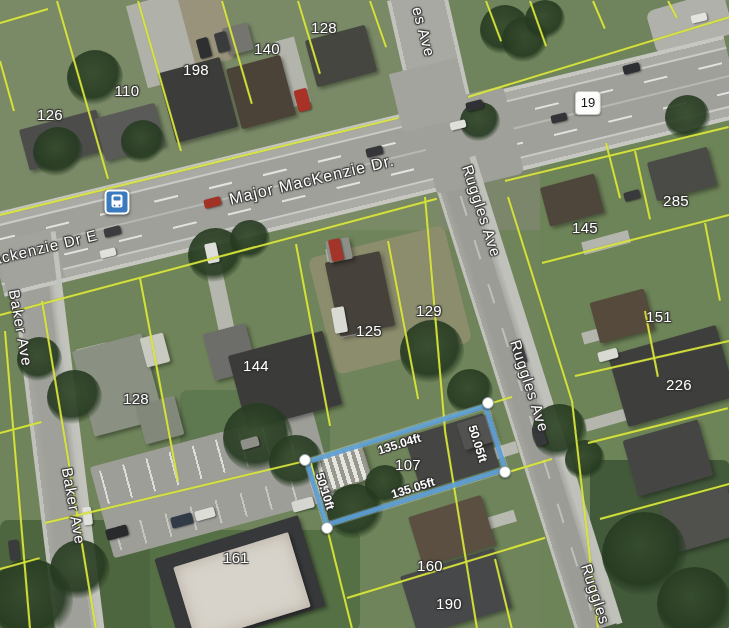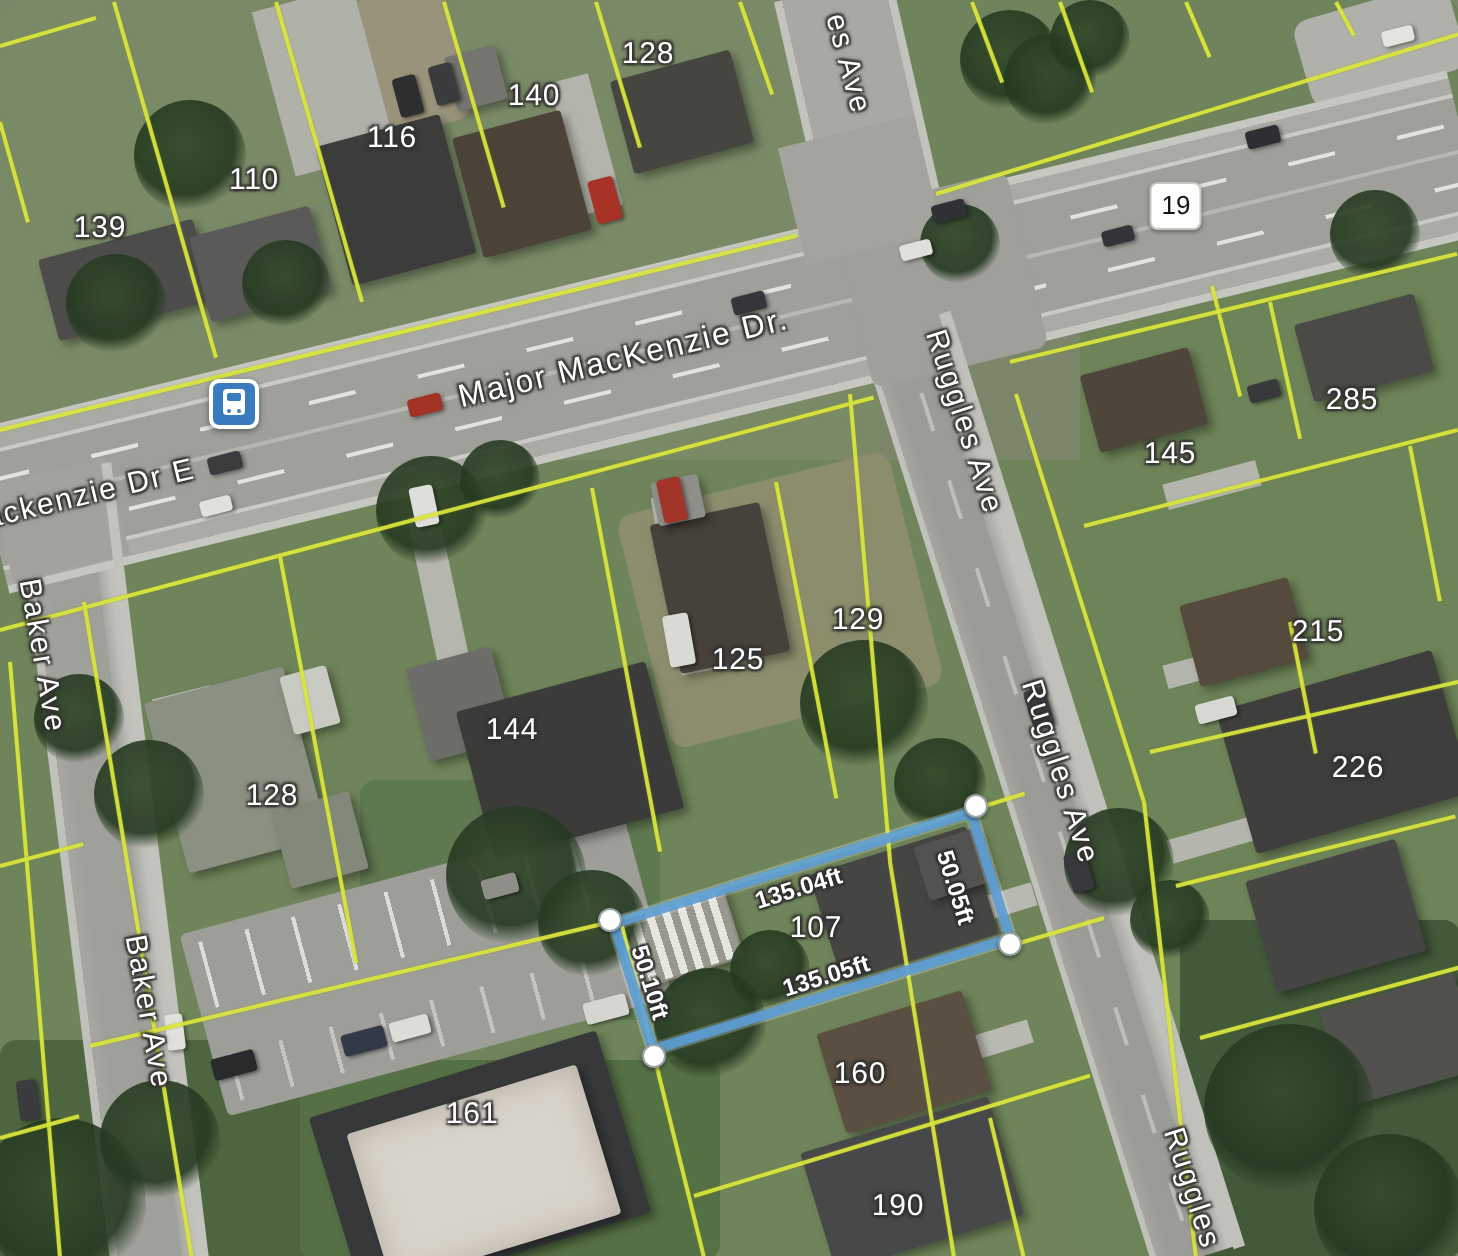--- a/index.html
+++ b/index.html
@@ -225,35 +225,35 @@
 
   <div class="lbl street" style="left:312px;top:180px;transform:translate(-50%,-50%) rotate(-13.5deg);font-size:16px;">Major MacKenzie Dr.</div>
   <div class="lbl street" style="left:45px;top:247px;transform:translate(-50%,-50%) rotate(-13.5deg);">ackenzie Dr E</div>
   <div class="lbl street" style="left:21px;top:328px;transform:translate(-50%,-50%) rotate(80deg);">Baker Ave</div>
   <div class="lbl street" style="left:74px;top:506px;transform:translate(-50%,-50%) rotate(80deg);">Baker Ave</div>
   <div class="lbl street" style="left:424px;top:32px;transform:translate(-50%,-50%) rotate(75deg);">es Ave</div>
   <div class="lbl street" style="left:482px;top:211px;transform:translate(-50%,-50%) rotate(72deg);">Ruggles Ave</div>
   <div class="lbl street" style="left:530px;top:386px;transform:translate(-50%,-50%) rotate(72deg);">Ruggles Ave</div>
   <div class="lbl street" style="left:601px;top:610px;transform:translate(-50%,-50%) rotate(72deg);">Ruggles Ave</div>
 
-  <div class="lbl hn" style="left:50px;top:114px;transform:translate(-50%,-50%);">139</div>
+  <div class="lbl hn" style="left:50px;top:114px;transform:translate(-50%,-50%);">126</div>
   <div class="lbl hn" style="left:127px;top:90px;transform:translate(-50%,-50%);">110</div>
-  <div class="lbl hn" style="left:196px;top:69px;transform:translate(-50%,-50%);">116</div>
+  <div class="lbl hn" style="left:196px;top:69px;transform:translate(-50%,-50%);">198</div>
   <div class="lbl hn" style="left:267px;top:48px;transform:translate(-50%,-50%);">140</div>
   <div class="lbl hn" style="left:324px;top:27px;transform:translate(-50%,-50%);">128</div>
   <div class="lbl hn" style="left:136px;top:398px;transform:translate(-50%,-50%);">128</div>
   <div class="lbl hn" style="left:256px;top:365px;transform:translate(-50%,-50%);">144</div>
   <div class="lbl hn" style="left:369px;top:330px;transform:translate(-50%,-50%);">125</div>
   <div class="lbl hn" style="left:429px;top:310px;transform:translate(-50%,-50%);">129</div>
   <div class="lbl hn" style="left:585px;top:227px;transform:translate(-50%,-50%);">145</div>
   <div class="lbl hn" style="left:676px;top:200px;transform:translate(-50%,-50%);">285</div>
-  <div class="lbl hn" style="left:659px;top:316px;transform:translate(-50%,-50%);">215</div>
+  <div class="lbl hn" style="left:659px;top:316px;transform:translate(-50%,-50%);">151</div>
   <div class="lbl hn" style="left:679px;top:384px;transform:translate(-50%,-50%);">226</div>
   <div class="lbl hn" style="left:408px;top:464px;transform:translate(-50%,-50%);">107</div>
-  <div class="lbl hn" style="left:430px;top:537px;transform:translate(-50%,-50%);">160</div>
+  <div class="lbl hn" style="left:430px;top:565px;transform:translate(-50%,-50%);">160</div>
   <div class="lbl hn" style="left:236px;top:557px;transform:translate(-50%,-50%);">161</div>
   <div class="lbl hn" style="left:449px;top:603px;transform:translate(-50%,-50%);">190</div>
 
   <div class="shield">19</div>
   <div class="transit">
     <div class="busbody"></div>
   </div>
 
 </div>
 

